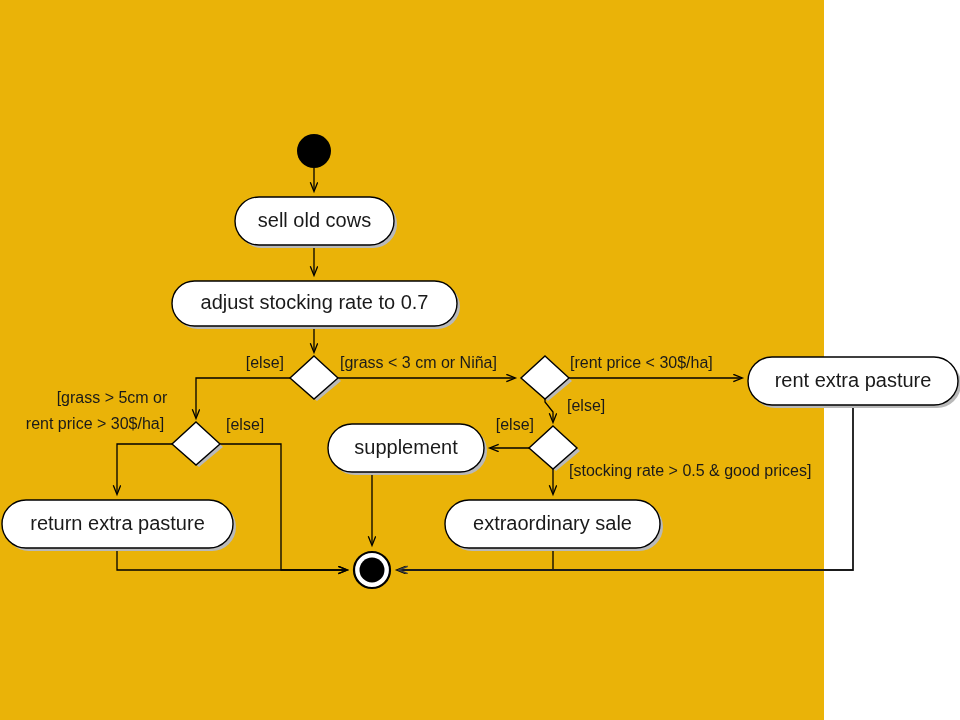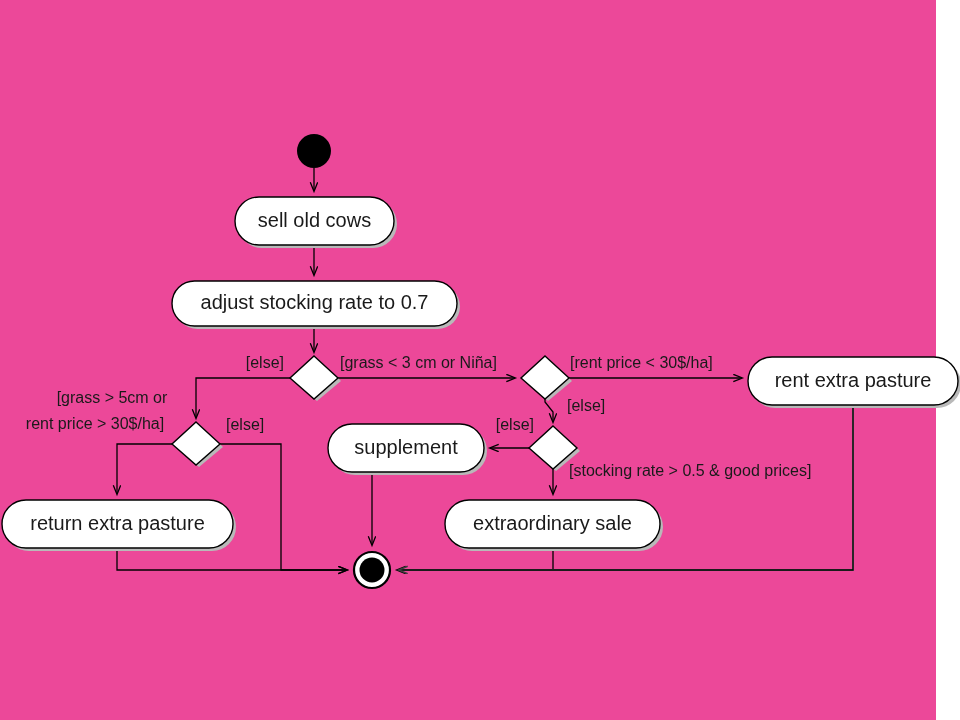--- a/index.html
+++ b/index.html
@@ -9,23 +9,23 @@
     background: #ffffff;
   }
   body {
     width: 960px;
     height: 720px;
     overflow: hidden;
     font-family: "Liberation Sans", "DejaVu Sans", sans-serif;
   }
   #diagram-canvas {
     position: relative;
-    width: 936px;
+    width: 824px;
     height: 720px;
-    background: #ec4899;
+    background: #eab308;
   }
   #diagram-svg {
     position: absolute;
     top: 0;
     left: 0;
     width: 960px;
     height: 720px;
     display: block;
   }
   .node-shape {

